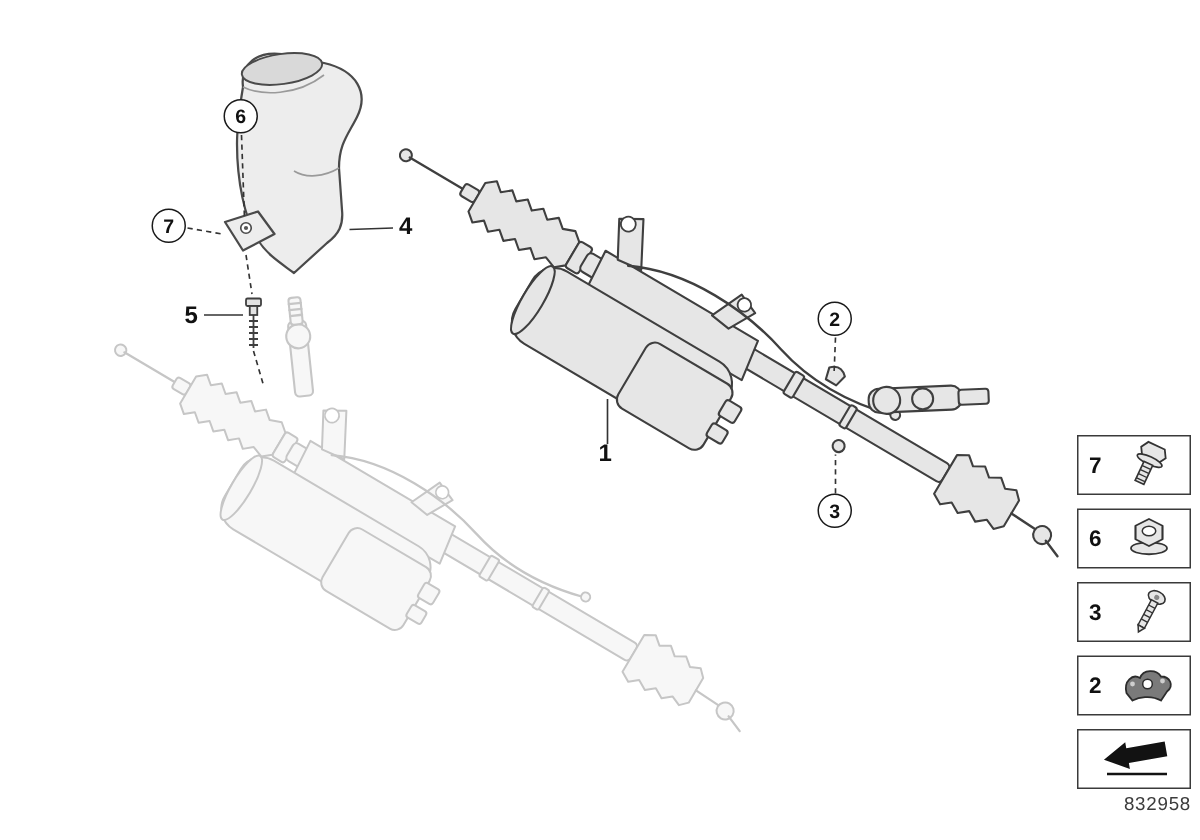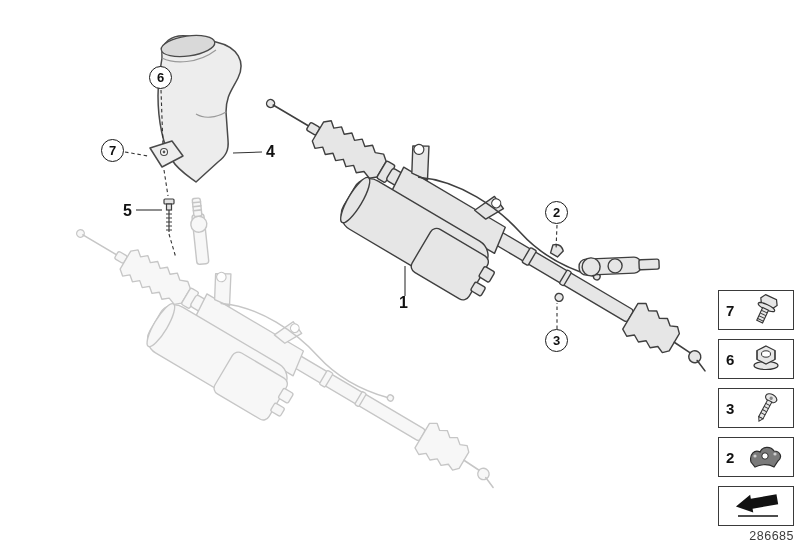--- a/index.html
+++ b/index.html
@@ -214,15 +214,15 @@
           <g transform="rotate(-10 26 12)">
             <polygon points="48,5 22,5 22,1 6,10 22,19 22,15 48,15" fill="#121212"></polygon>
           </g>
           <line x1="8" y1="23" x2="48" y2="23" stroke="#121212" stroke-width="1.6"></line>
         </svg>
       </span>
     </div>
 
   </div>
 
-  <div class="doc-number" style="left:718px;top:529px;width:76px">286685</div>
+  <div class="doc-number" style="left:718px;top:529px;width:76px">832958</div>
 
 </div>
 
 </body></html>

